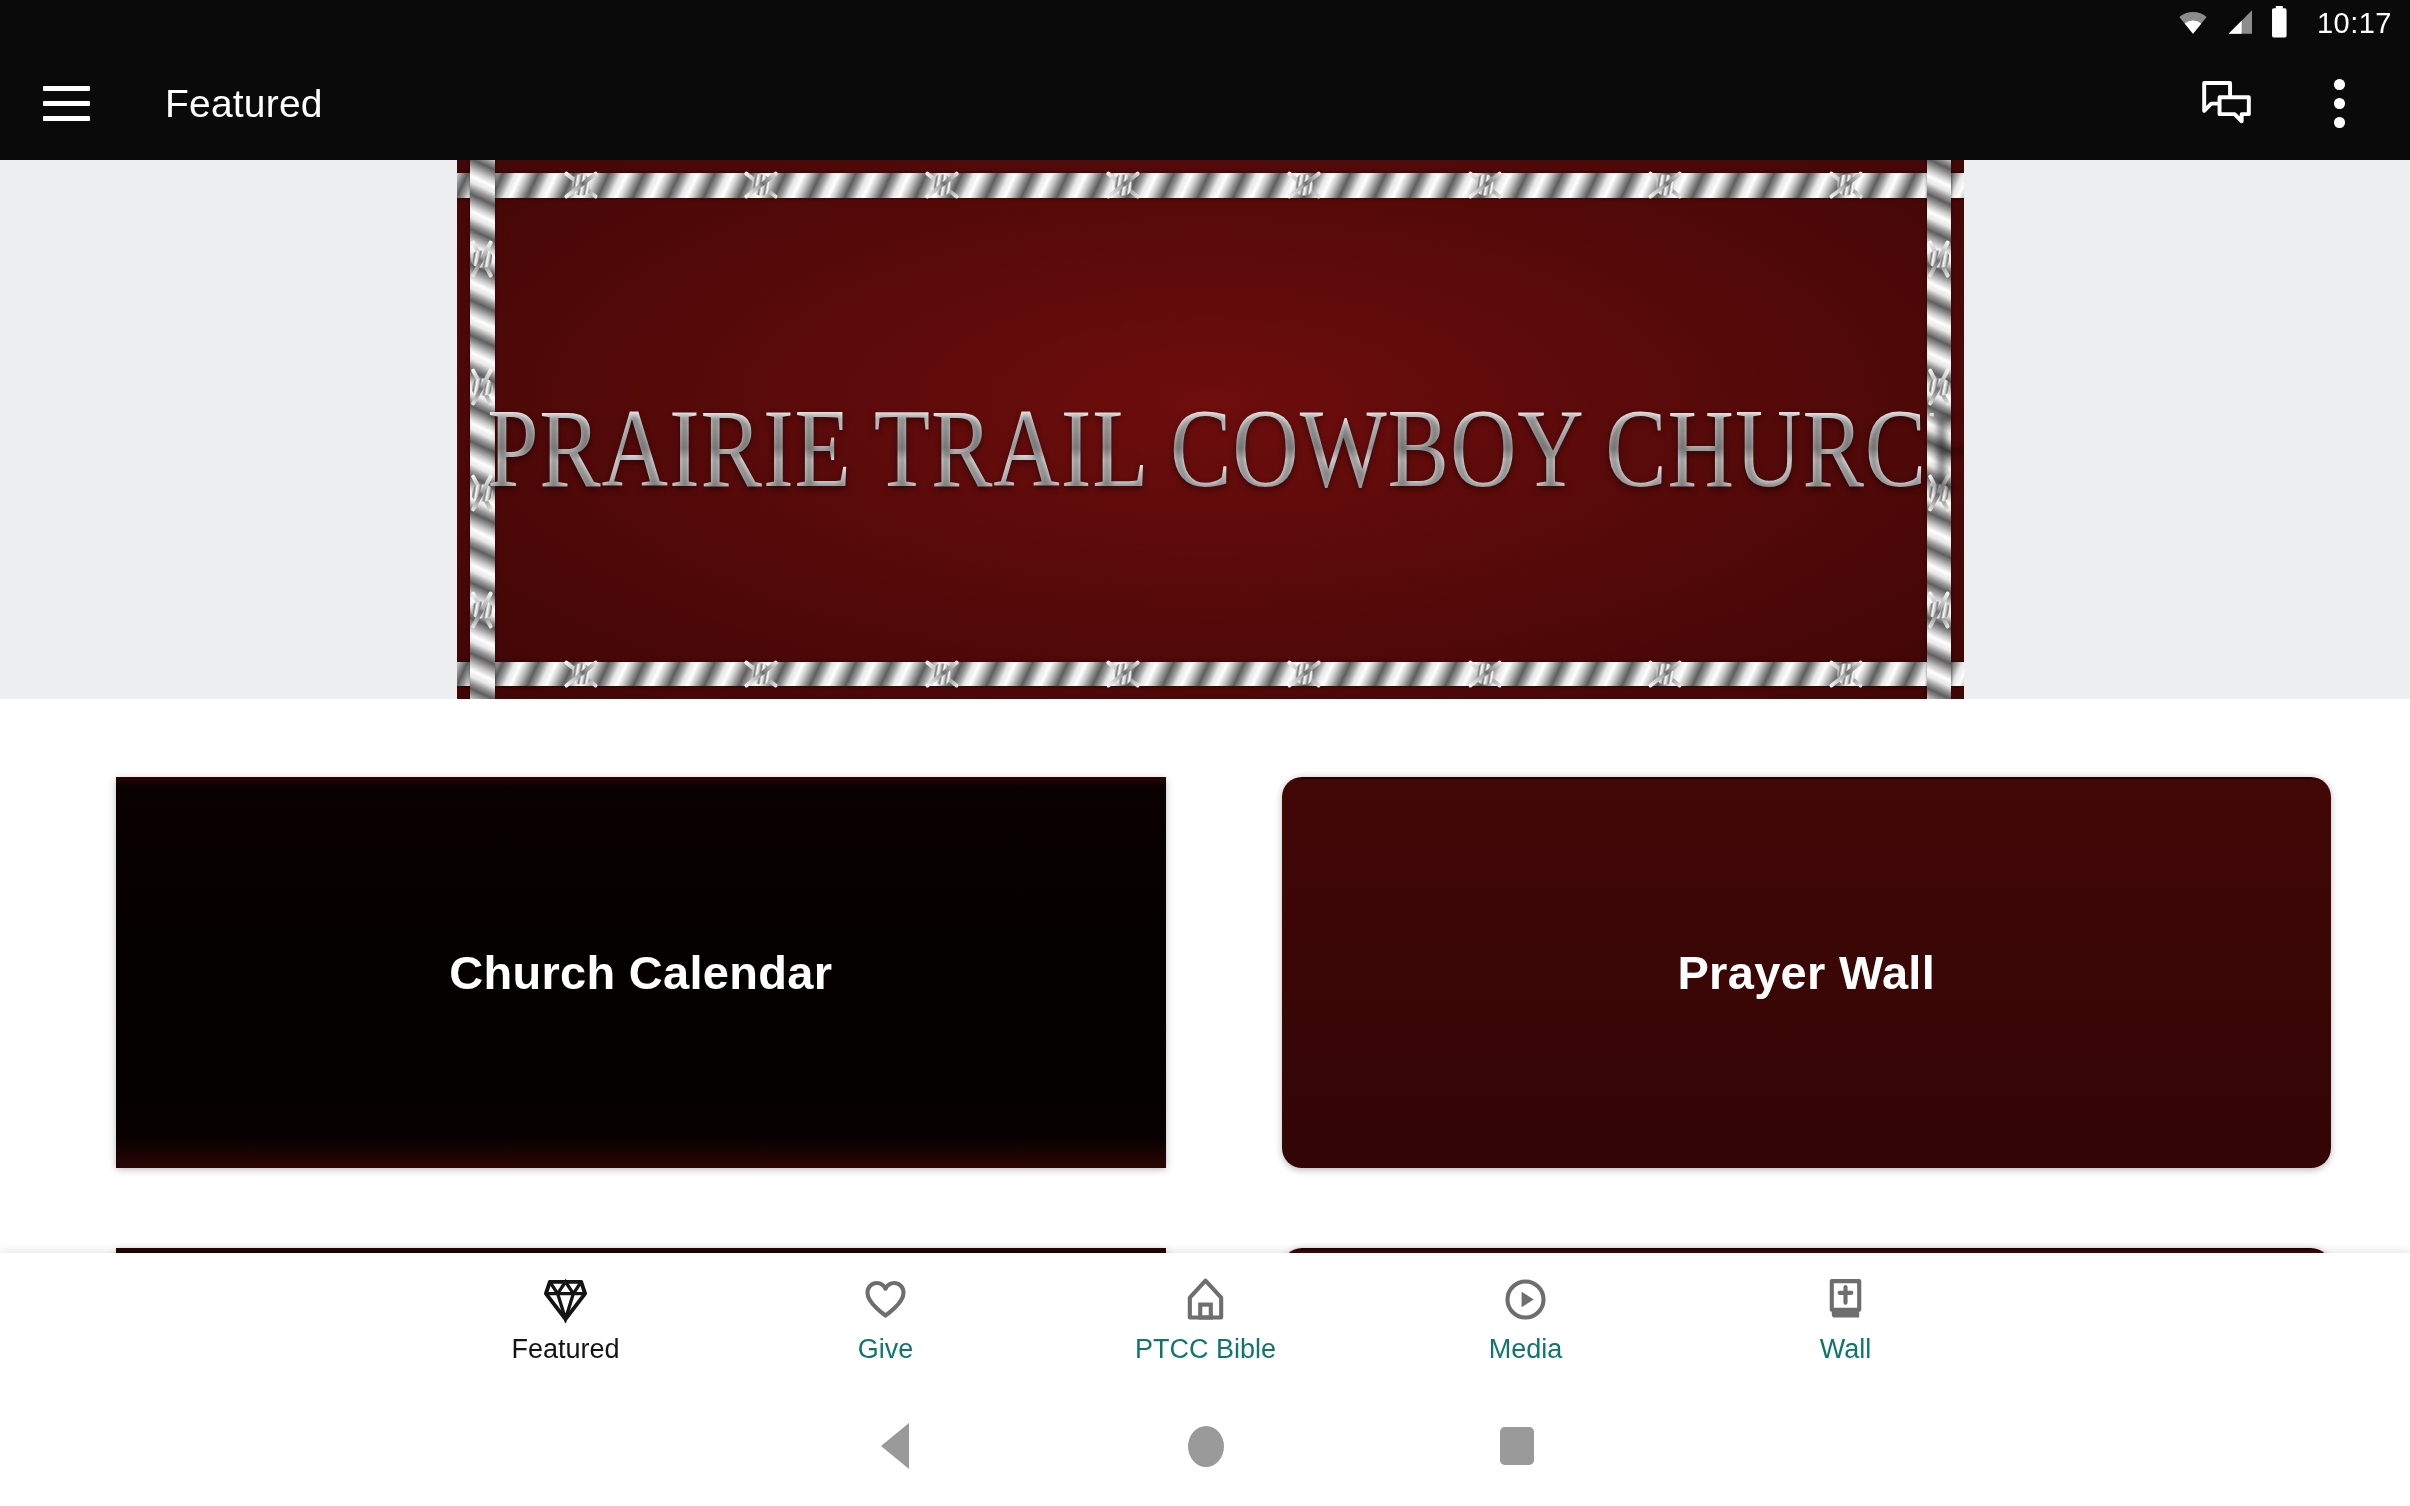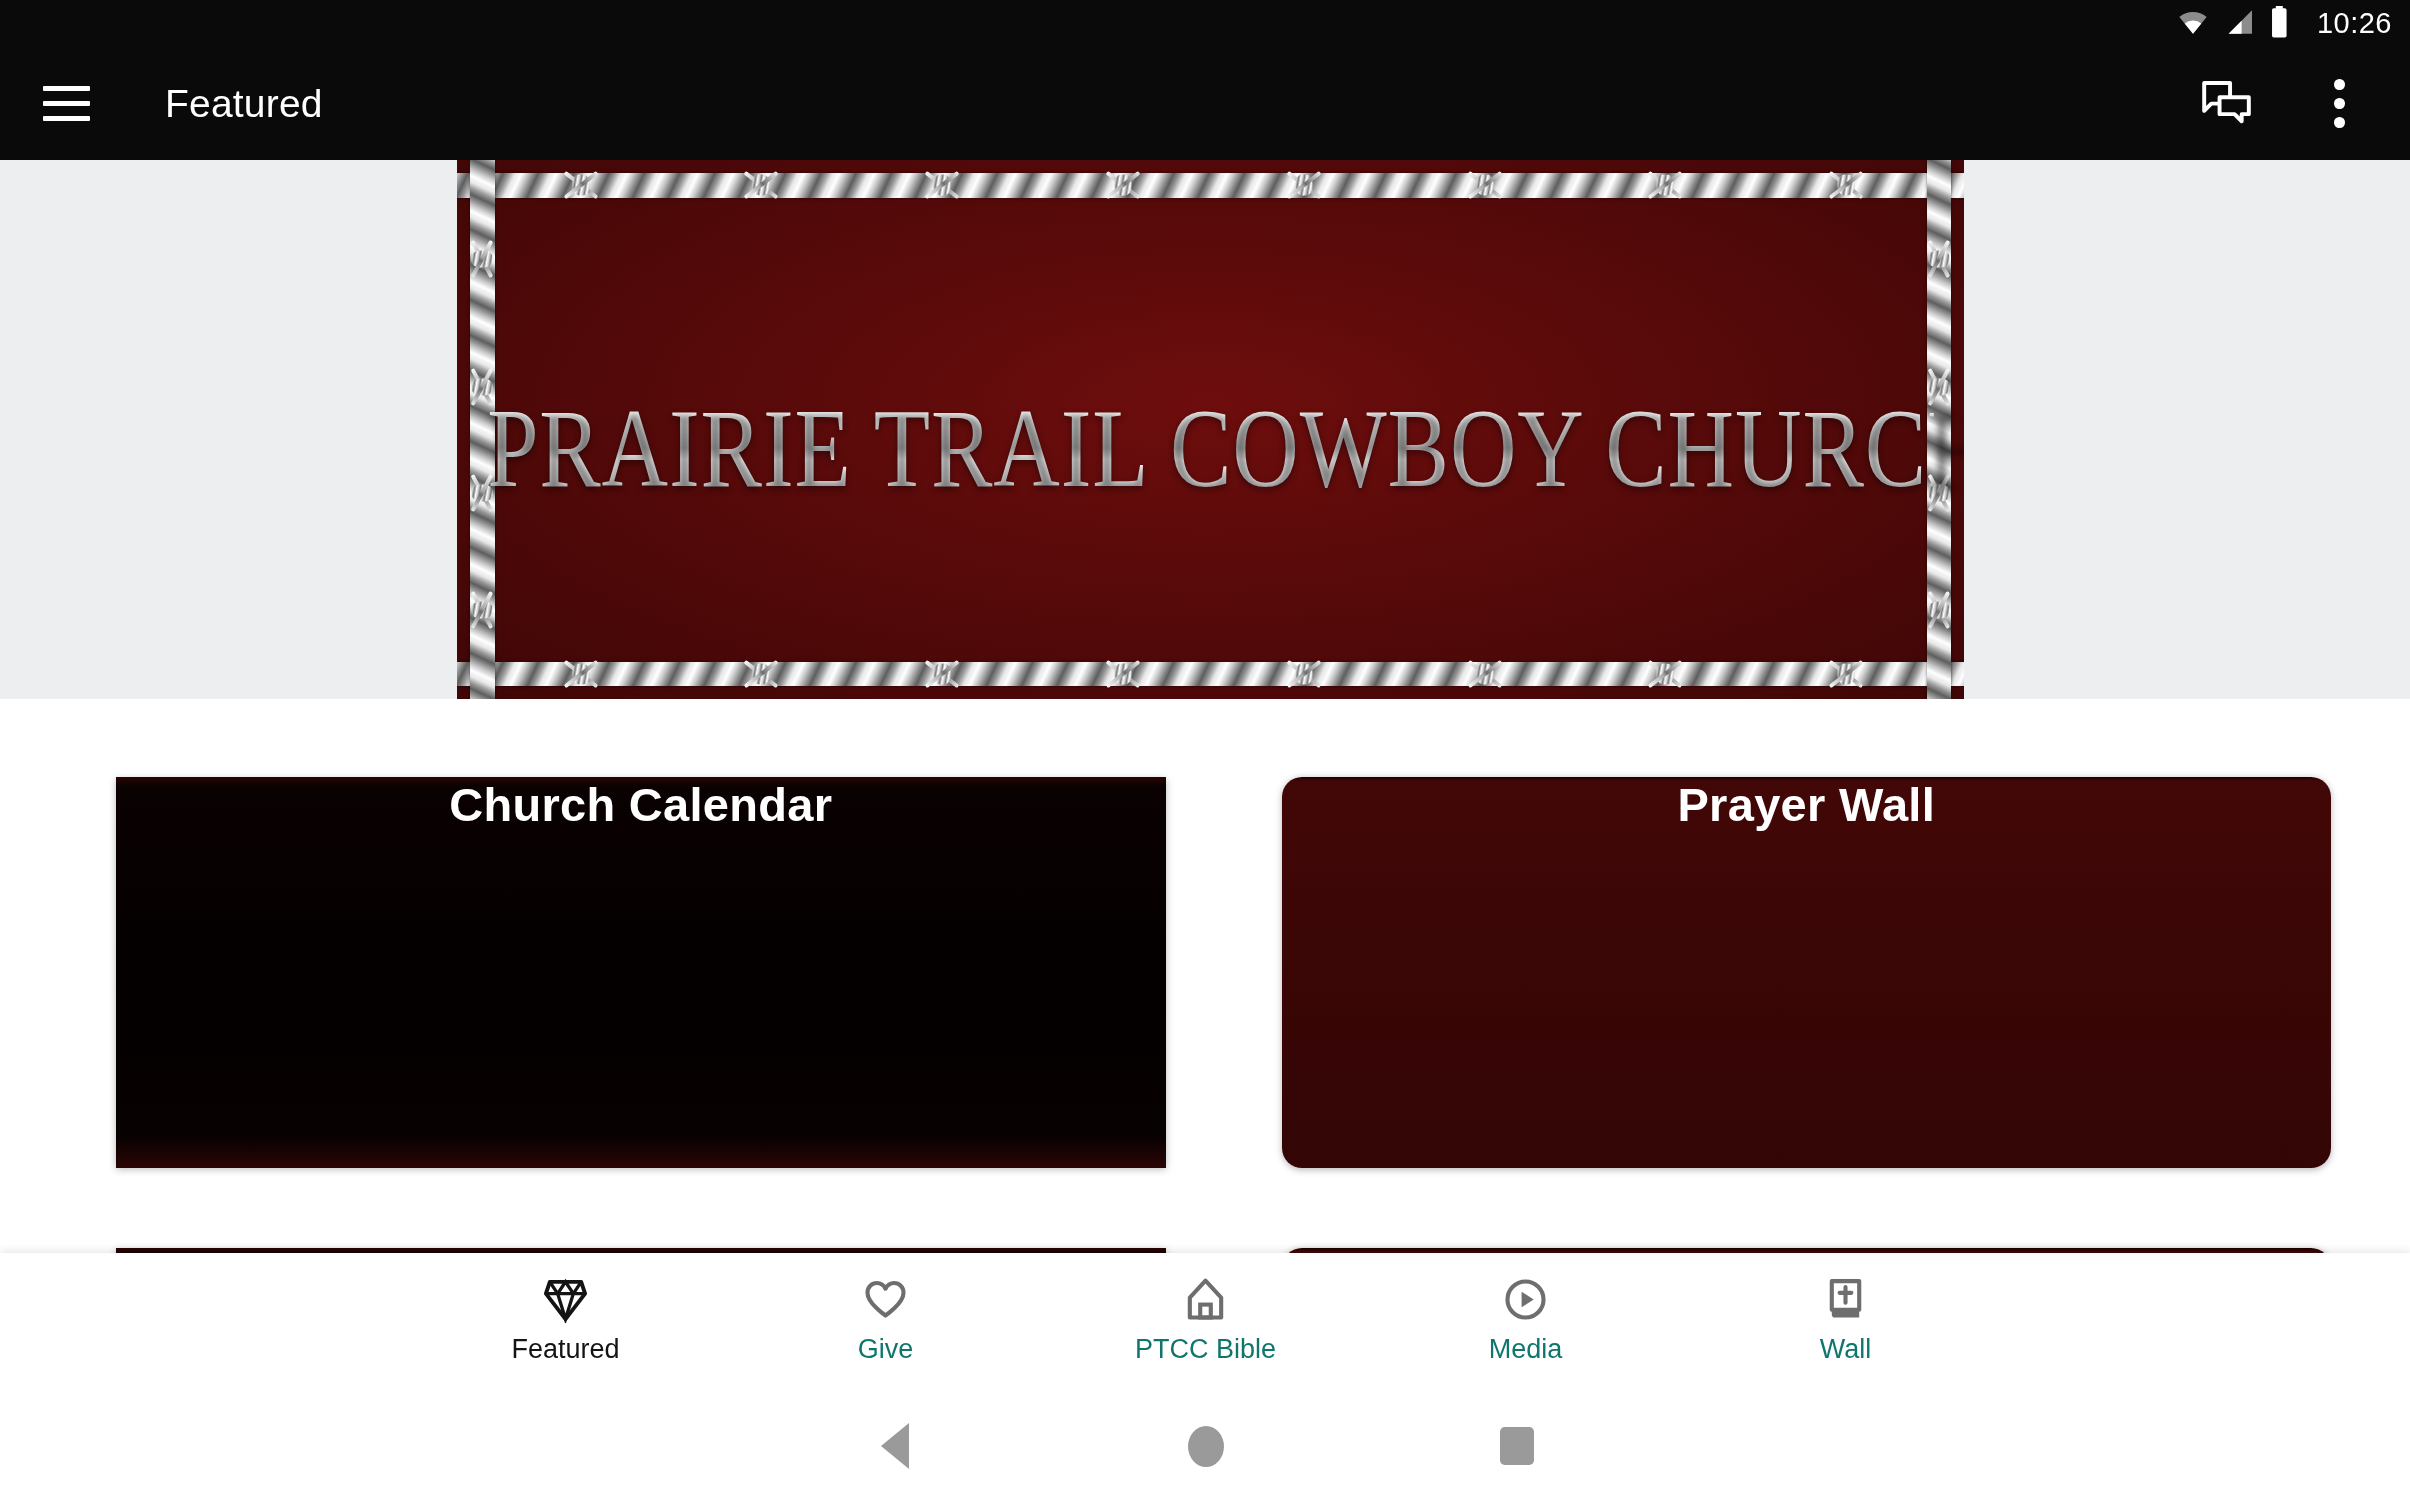--- a/index.html
+++ b/index.html
@@ -225,20 +225,21 @@
     box-sizing: border-box;
   }
   .tile-row.row1 { top: 78px; }
   .tile-row.row2 { top: 549px; }
 
   .tile {
     position: relative;
     flex: 1 1 0;
     height: 391px;
     display: flex;
+    align-items: center;
     justify-content: center;
     cursor: pointer;
     box-shadow: 0 1.9px 7.5px rgba(0,0,0,0.28);
     overflow: hidden;
     margin-left: 36px;
   }
   .tile.dark {
     background:
       linear-gradient(180deg, #2a0404 0px, #0a0101 9.4px, #040000 50%, #070101 92%, #2c0505 100%);
   }
@@ -344,21 +345,21 @@
           <path d="M21 1 L21 19 L3 19 Z" fill="#8c8c8c"></path>
           <path d="M13 9 L13 19 L3 19 Z" fill="#ffffff"></path>
         </svg>
       </span>
       <span>
         <svg width="22.6" height="32" viewBox="0 0 14 22">
           <rect x="4.6" y="0" width="4.8" height="2" fill="#ffffff"></rect>
           <rect x="2" y="1.6" width="10" height="20" rx="1.2" fill="#ffffff"></rect>
         </svg>
       </span>
-      <span class="status-clock">10:26</span>
+      <span class="status-clock">10:17</span>
     </div>
   </div>
 
   <div class="toolbar">
     <div class="hamburger">
       <span></span>
       <span></span>
       <span></span>
     </div>
     <div class="toolbar-title">Featured</div>

